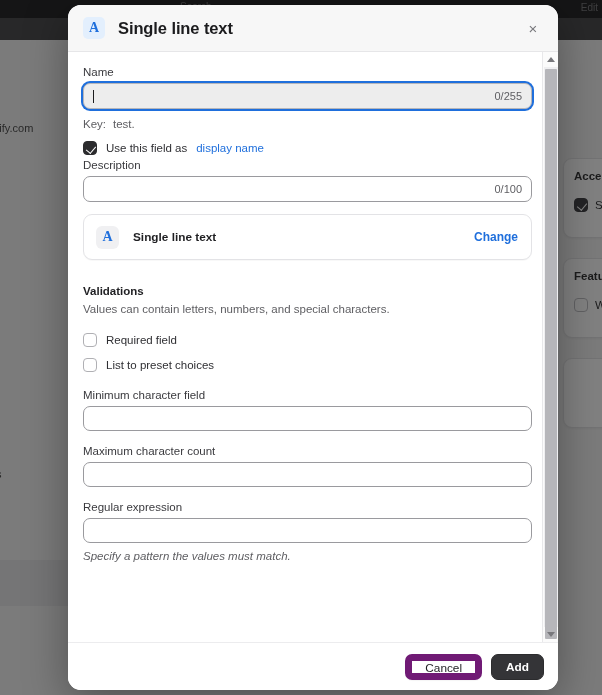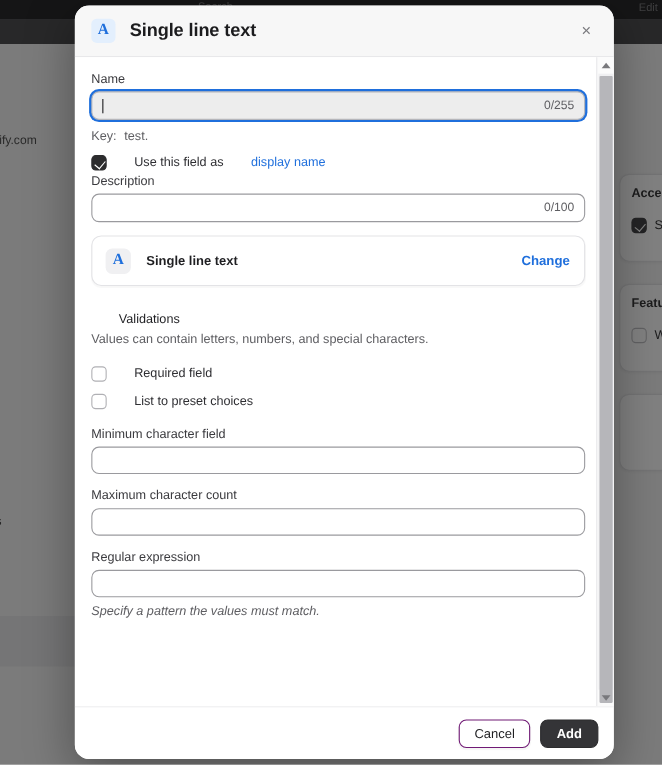--- a/index.html
+++ b/index.html
@@ -218,21 +218,21 @@
     inset: 0;
     overflow: hidden;
     padding: 14px 26px 0 15px;
   }
 
   .label {
     font-size: 11.5px;
     color: #3a3a3e;
     margin-bottom: 5px;
   }
-  .label.strong { font-weight: 400; color: #1f1f22; margin-left: 25px; }
+  .label.strong { font-weight: 700; color: #1f1f22; }
 
   .txtfield {
     position: relative;
     height: 26px;
     border: 1px solid #9a9a9e;
     border-radius: 7px;
     background: #fff;
     display: flex;
     align-items: center;
     padding: 0 9px;
@@ -258,21 +258,21 @@
     margin-top: 9px;
     font-size: 11.5px;
     color: #5e5e62;
     display: flex;
     gap: 7px;
   }
 
   .chkrow {
     display: flex;
     align-items: center;
-    gap: 25px;
+    gap: 9px;
     margin-top: 11px;
   }
   .chk {
     width: 14px; height: 14px;
     border-radius: 4px;
     border: 1px solid #b0b0b4;
     background: #fff;
     flex: 0 0 auto;
     position: relative;
     cursor: pointer;
@@ -435,21 +435,21 @@
     border-top: 1px solid #ececee;
     display: flex;
     align-items: center;
     justify-content: flex-end;
     gap: 9px;
     padding: 0 14px;
   }
   #cancel-button {
     height: 26px;
     padding: 0 13px;
-    border: 1px solid #701a75;
+    border: 7px solid #701a75;
     border-radius: 7px;
     background: #fff;
     font-family: "Liberation Sans", sans-serif;
     font-size: 11.8px;
     color: #1f1f22;
     cursor: pointer;
     box-shadow: 0 1px 1px rgba(0,0,0,.04);
   }
   #add-button {
     height: 26px;

